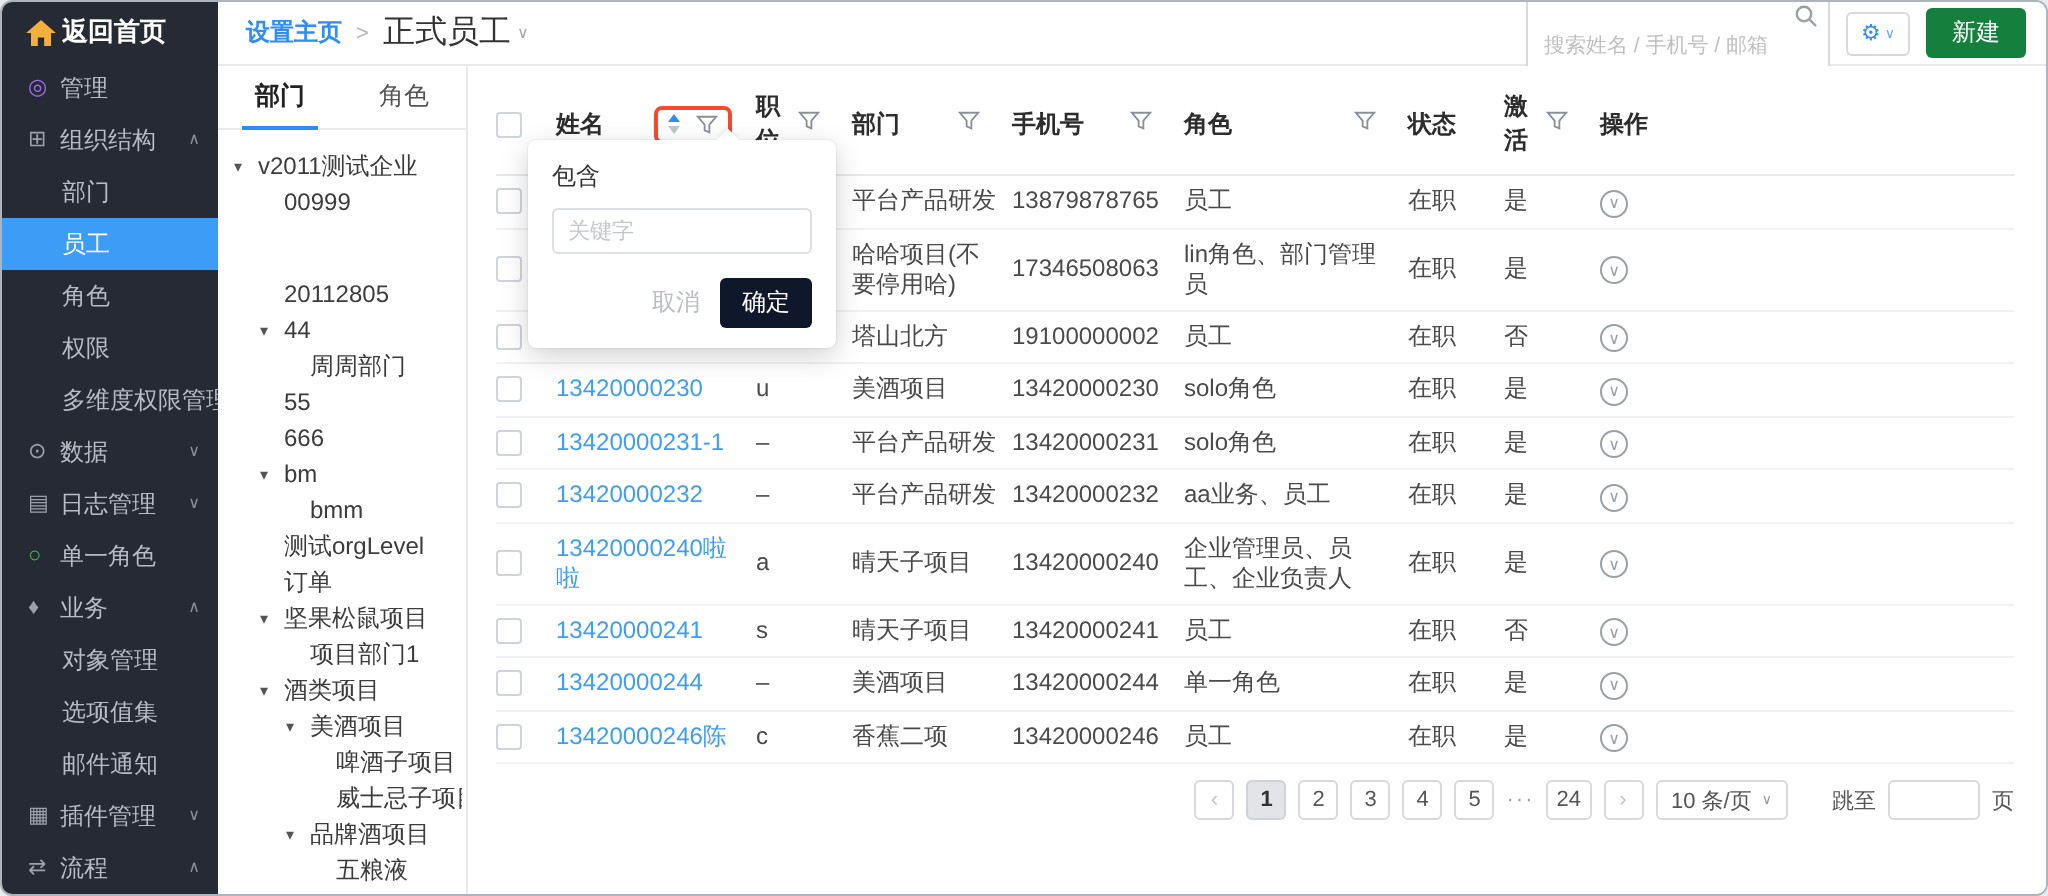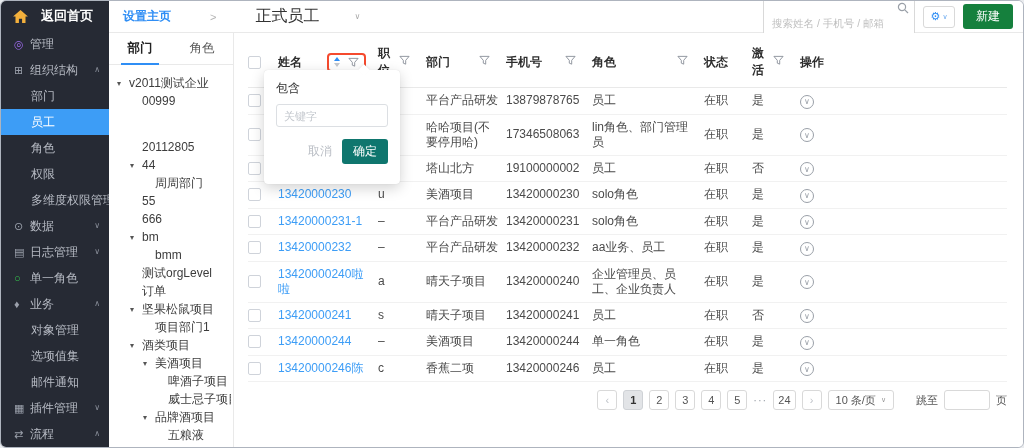--- a/index.html
+++ b/index.html
@@ -3,32 +3,32 @@
 <meta charset="utf-8">
 <style>
   * { box-sizing: border-box; margin: 0; padding: 0; }
   html,body { width:1024px; height:448px; }
   body { font-family: "Liberation Sans","DejaVu Sans",sans-serif; background:#e9ebee; }
   .window { position:relative; width:1024px; height:448px; background:#fff;
             border:1px solid #aeb4bе; border:1px solid #aeb4be; border-radius:6px; overflow:hidden; }
 
   
   .sidebar { position:absolute; left:0; top:0; bottom:0; width:108px; background:#262a34; color:#b7bbc4; }
-  .sb-home { height:30px; display:flex; align-items:center; gap:13px; padding-left:12px; color:#fff;
+  .sb-home { height:30px; display:flex; align-items:center; gap:3px; padding-left:12px; color:#fff;
              font-size:13px; font-weight:bold; cursor:pointer; }
   .sb-item { height:26px; line-height:26px; font-size:12px; padding-left:13px; position:relative;
              display:flex; align-items:center; cursor:pointer; white-space:nowrap; }
   .sb-item .sb-icon { width:16px; font-size:11px; display:inline-block; color:#9ba0ab; }
   .sb-item.sub { padding-left:30px; }
   .sb-item.active { background:#3d9df6; color:#fff; }
   .sb-caret { position:absolute; right:9px; font-size:8px; color:#8a8f9a; }
 
   
   .topbar { position:absolute; left:108px; right:0; top:0; height:32px; background:#fff;
-            border-bottom:1px solid #e9e9e9; display:flex; align-items:center; padding:0 10px 0 14px;gap:32px; }
+            border-bottom:1px solid #e9e9e9; display:flex; align-items:center; padding:0 10px 0 14px; }
   .crumb-root { color:#2f8ef5; font-size:12px; font-weight:bold; cursor:pointer; }
   .crumb-sep { color:#b3b3b3; font-size:11px; margin:0 7px; }
   .crumb-cur { color:#333; font-size:16px; cursor:pointer; }
   .crumb-caret { color:#a9a9a9; font-size:8px; margin-left:3px; }
   .stats { color:#333; font-size:12px; margin-left:16px; }
   .top-right { margin-left:auto; display:flex; align-items:center; gap:8px; }
   .search-box { position:relative; }
   .search-box input { width:152px; height:38px; border:1px solid #d9d9d9; border-radius:3px;
                       padding:12px 22px 0 8px; font-size:10.5px; color:#333; outline:none;
                       font-family:"Liberation Sans","DejaVu Sans",sans-serif;margin-left:20px; }
@@ -70,32 +70,32 @@
   .sorter .up { width:0; height:0; border-left:3px solid transparent; border-right:3px solid transparent;
                 border-bottom:4px solid #2f8ef5; }
   .sorter .down { width:0; height:0; border-left:3px solid transparent; border-right:3px solid transparent;
                   border-top:4px solid #c3c7cd; }
   .anno { margin-left:auto; margin-right:4px; border:2px solid #f54a2e; border-radius:4px;
           padding:2px 5px; display:inline-flex; align-items:center; gap:8px; }
   .op-icon { width:14px; height:14px; border:1px solid #9aa0a8; border-radius:50%; color:#9aa0a8;
              font-size:8px; display:inline-flex; align-items:center; justify-content:center; cursor:pointer; }
 
   
-  .filter-popup { position:absolute; left:30px; top:37px; width:136px; background:#fff; z-index:6;
+  .filter-popup { position:absolute; left:30px; top:37px; width:154px; background:#fff; z-index:6;
                   border-radius:4px; box-shadow:0 0 1px rgba(0,0,0,.15), 0 4px 14px rgba(0,0,0,.18);
-                  padding:10px 12px 20px; }
+                  padding:10px 12px 10px; }
   .filter-popup::before { content:""; position:absolute; top:-4px; left:96px; width:8px; height:8px;
                           background:#fff; transform:rotate(45deg); box-shadow:-1px -1px 2px rgba(0,0,0,.06); }
   .fp-label { font-size:12px; color:#333; margin-bottom:7px; }
   .fp-input { width:100%; height:23px; border:1px solid #dcdfe3; border-radius:3px; padding:0 7px;
               font-size:11px; color:#333; outline:none; font-family:inherit; }
   .fp-input::placeholder { color:#c3c7cd; }
   .fp-btns { display:flex; justify-content:flex-end; align-items:center; gap:10px; margin-top:12px; }
   .fp-cancel { background:none; border:none; color:#b9bdc4; font-size:12px; cursor:pointer; font-family:inherit; }
-  .fp-ok { background:#0f766e; border:none; color:#fff; font-size:12px; border-radius:3px;
+  .fp-ok { background:#0f172a; border:none; color:#fff; font-size:12px; border-radius:3px;
            padding:4px 11px; cursor:pointer; font-family:Liberation Sans, sans-serif; }
 
   
   .pager { display:flex; justify-content:flex-end; align-items:center; gap:6px; margin:8px 0 0; font-size:11px; color:#555; }
   .pg-btn { min-width:20px; height:20px; border:1px solid #d9d9d9; border-radius:3px; background:#fff;
             display:inline-flex; align-items:center; justify-content:center; padding:0 4px;
             color:#555; cursor:pointer; font-family:inherit; font-size:11px; }
   .pg-btn.nav { color:#bfc3c9; }
   .pg-btn.active { background:#e2e4e7; border-color:#cfd2d6; font-weight:bold; color:#333; }
   .pg-ellipsis { color:#9aa0a8; letter-spacing:1px; }

